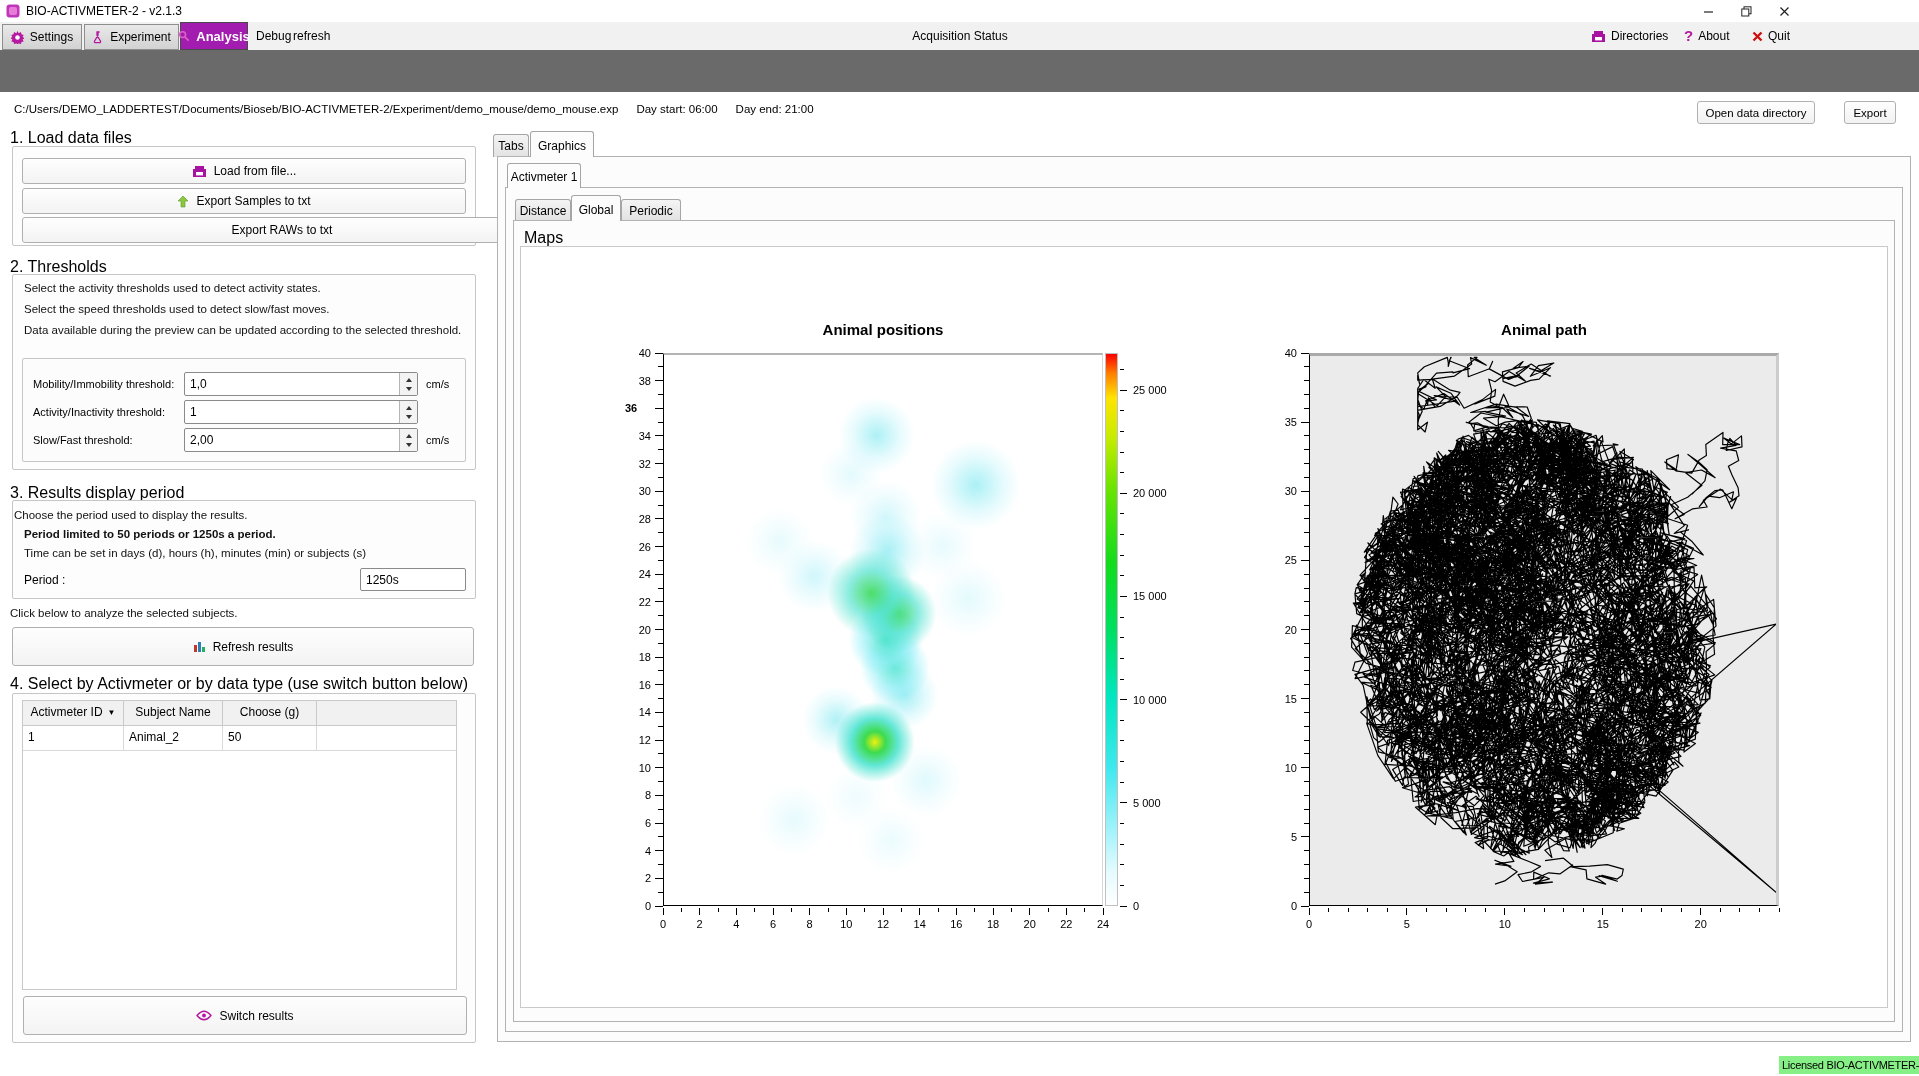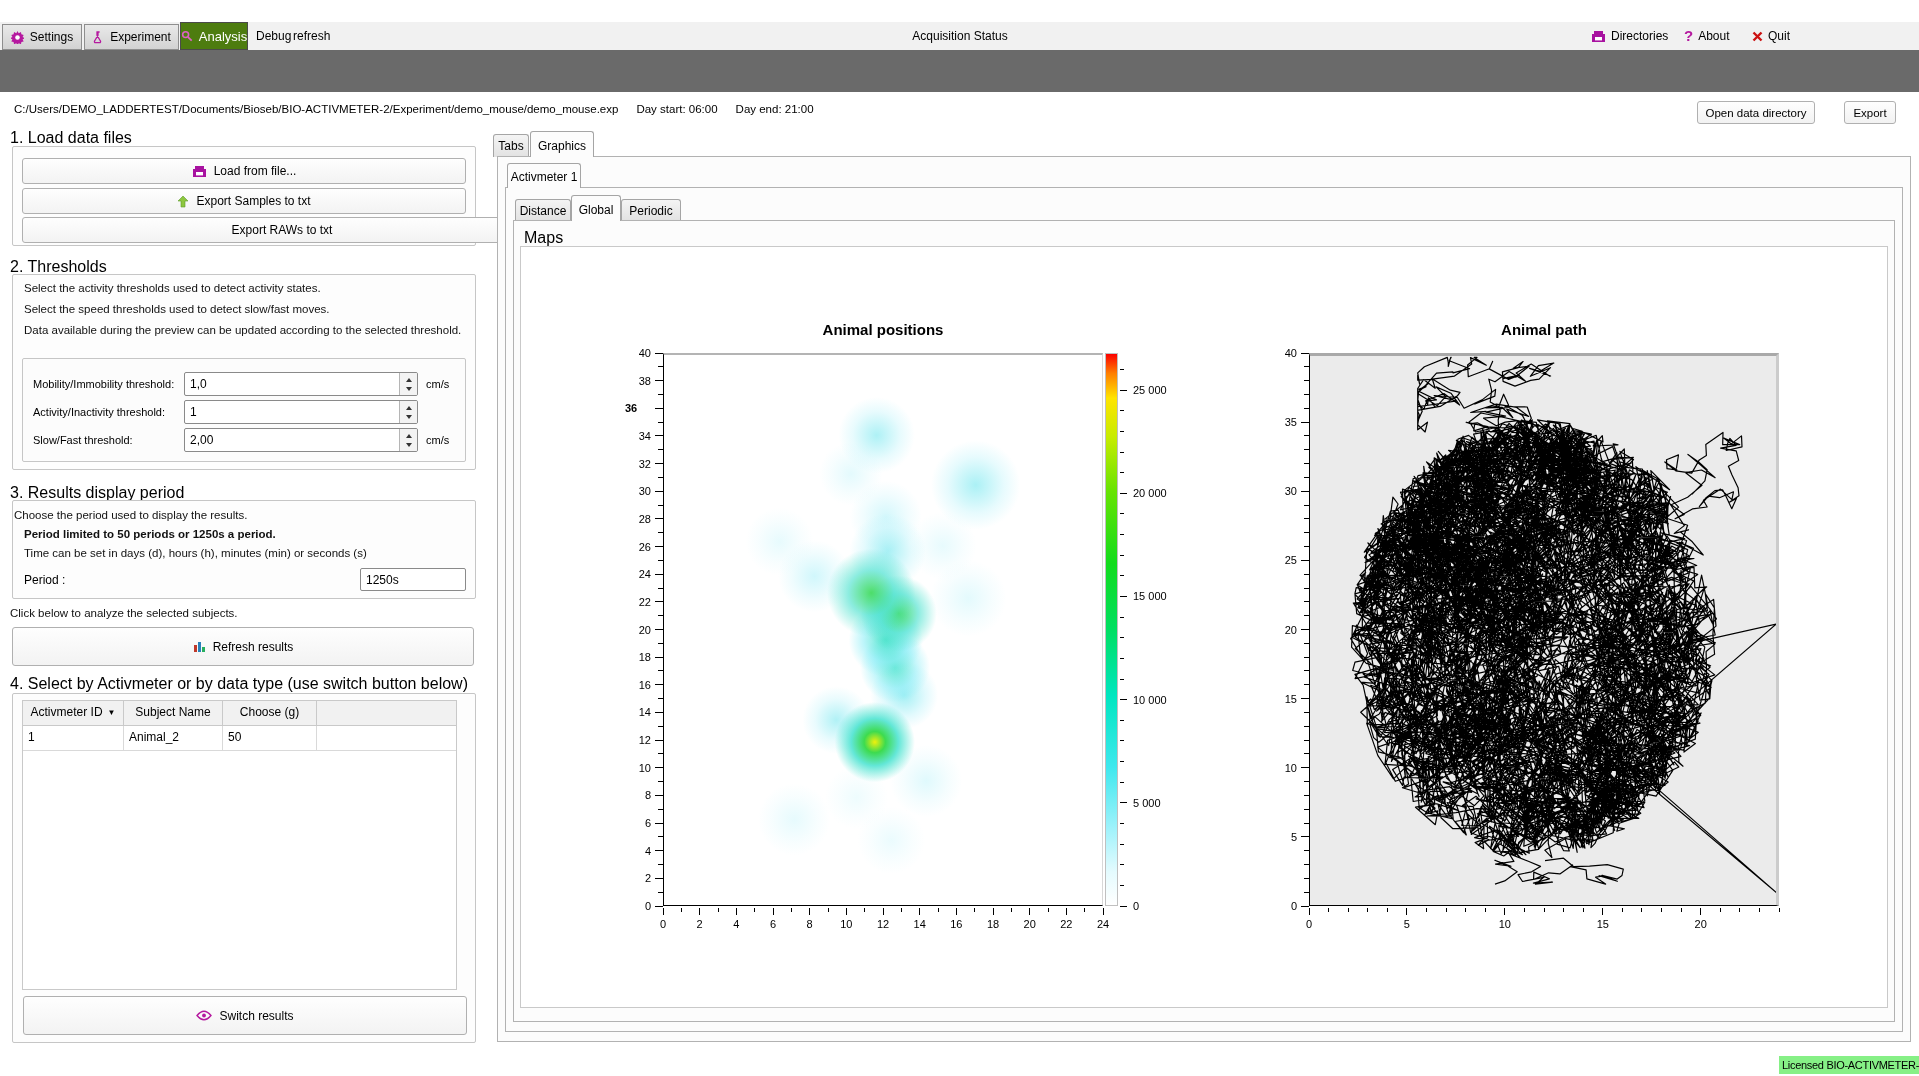--- a/index.html
+++ b/index.html
@@ -9,21 +9,21 @@
   
   .titlebar{position:absolute;left:0;top:0;width:1919px;height:22px;background:#fff;}
   .titlebar .title{position:absolute;left:26px;top:0;line-height:22px;font-size:12px;}
   .appicon{position:absolute;left:6px;top:4px;width:14px;height:14px;}
   .winbtn{position:absolute;top:0;width:36px;height:22px;display:flex;align-items:center;justify-content:center;}
 
   
   .menubar{position:absolute;left:0;top:22px;width:1919px;height:28px;background:#f1f1f1;}
   .ribtab{position:absolute;box-sizing:border-box;display:flex;align-items:center;gap:6px;justify-content:center;
           border:1px solid #8e8e8e;background:linear-gradient(#e9e9e9,#d2d2d2);font-size:12px;}
-  .ribtab.dark{background:#4d7c0f;border-color:#4a4a4a;color:#fff;font-weight:normal;font-size:13px;}
+  .ribtab.dark{background:#a21caf;border-color:#4a4a4a;color:#fff;font-weight:bold;font-size:13px;}
   .menuitem{position:absolute;top:0;height:28px;line-height:28px;font-size:12px;}
   .grayband{position:absolute;left:0;top:50px;width:1919px;height:42px;background:#6a6a6a;}
 
   
   .pathrow{position:absolute;left:14px;top:99px;height:20px;display:flex;gap:18px;align-items:center;font-size:11.5px;}
   .hbtn{position:absolute;box-sizing:border-box;border:1px solid #b0b0b0;border-radius:3px;
         background:linear-gradient(#fefefe,#f2f2f2);text-align:center;font-size:11.5px;
         display:flex;align-items:center;justify-content:center;}
 
   
@@ -61,20 +61,45 @@
 
   .license{position:absolute;left:1779px;top:1056px;height:18px;line-height:18px;background:#86f086;
            padding:0 3px;font-size:11px;letter-spacing:-0.3px;white-space:nowrap;}
   .icon{display:inline-flex;align-items:center;}
 </style>
 </head>
 <body>
 
 <div class="app">
 
+  <div class="titlebar">
+    <span class="appicon">
+      <svg width="14" height="14" viewBox="0 0 14 14">
+          <rect x="0.5" y="0.5" width="13" height="13" rx="3" fill="#c036b8"></rect>
+          <rect x="3" y="3" width="8" height="8" rx="2" fill="#e87ad8"></rect>
+        </svg>
+    </span>
+    <span class="title">BIO-ACTIVMETER-2 - v2.1.3</span>
+    <div class="winbtn" style="left:1690px;">
+      <svg width="11" height="11" viewBox="0 0 11 11">
+          <line x1="1" y1="6" x2="10" y2="6" stroke="#222" stroke-width="1.2"></line>
+        </svg>
+    </div>
+    <div class="winbtn" style="left:1728px;">
+      <svg width="11" height="11" viewBox="0 0 11 11">
+          <rect x="3" y="0.8" width="7" height="7" fill="none" stroke="#222"></rect>
+          <rect x="0.8" y="3" width="7" height="7" fill="#fff" stroke="#222"></rect>
+        </svg>
+    </div>
+    <div class="winbtn" style="left:1766px;">
+      <svg width="11" height="11" viewBox="0 0 11 11">
+          <path d="M1.5 1.5l8 8M9.5 1.5l-8 8" stroke="#222" stroke-width="1.2"></path>
+        </svg>
+    </div>
+  </div>
 
   <div class="menubar">
     <div class="ribtab" style="left:2px;top:2px;width:80px;height:26px;">
       <span class="icon">
         <svg width="13" height="13" viewBox="0 0 12 12">
             <path fill="#b5199f" d="M6 0l1.1 2 2.1-1 .4 2.1 2.1.5-1 2L12.8 6.7 10.7 7.6l1 2-2.1.5-.4 2.1-2.1-1L6 13.2 4.9 11.2l-2.1 1-.4-2.1L.3 9.6l1-2L-0.8 6.7 1.3 5.6l-1-2 2.1-.5.4-2.1 2.1 1z"></path>
             <circle cx="6" cy="6" r="2.1" fill="#fff"></circle>
           </svg>
       </span>
       <span>Settings</span>
@@ -191,21 +216,21 @@
         <i class="up"></i>
         <i class="dn"></i>
       </span>
   </div>
   <div class="funit" style="left:426px;top:428px;">cm/s</div>
 
   <div class="stitle" style="left:10px;top:484px;">3. Results display period</div>
   <div class="gbox" style="left:12px;top:500px;width:464px;height:99px;"></div>
   <div class="note" style="left:14px;top:509px;">Choose the period used to display the results.</div>
   <div class="note b" style="left:24px;top:528px;">Period limited to 50 periods or 1250s a period.</div>
-  <div class="note" style="left:24px;top:547px;">Time can be set in days (d), hours (h), minutes (min) or seconds (s)</div>
+  <div class="note" style="left:24px;top:547px;">Time can be set in days (d), hours (h), minutes (min) or subjects (s)</div>
   <div class="flabel" style="left:24px;top:568px;font-size:12px;">Period :</div>
   <div class="input" style="left:360px;top:568px;width:106px;height:23px;">
     <span>1250s</span>
   </div>
 
   <div class="note" style="left:10px;top:607px;">Click below to analyze the selected subjects.</div>
   <div class="btn" style="left:12px;top:627px;width:462px;height:39px;">
     <span class="icon">
       <svg width="13" height="13" viewBox="0 0 13 13">
           <rect x="1" y="5" width="3" height="7" fill="#c0392b"></rect>

